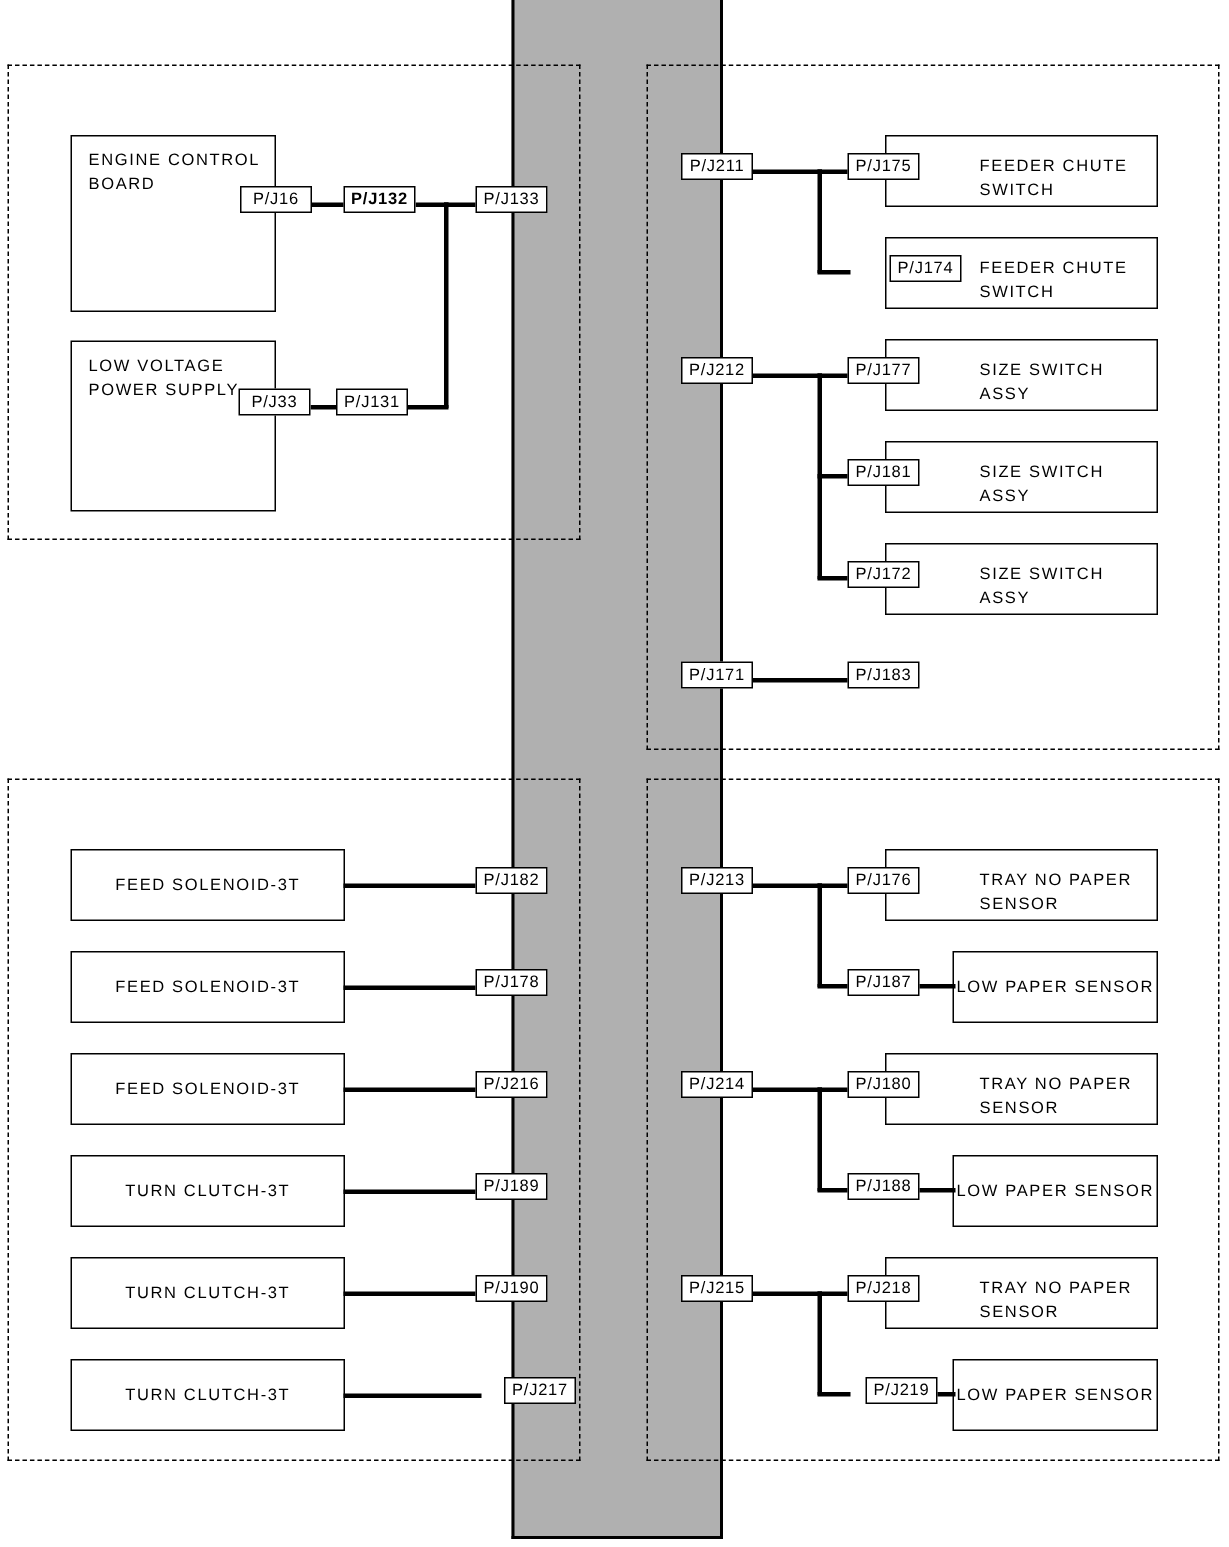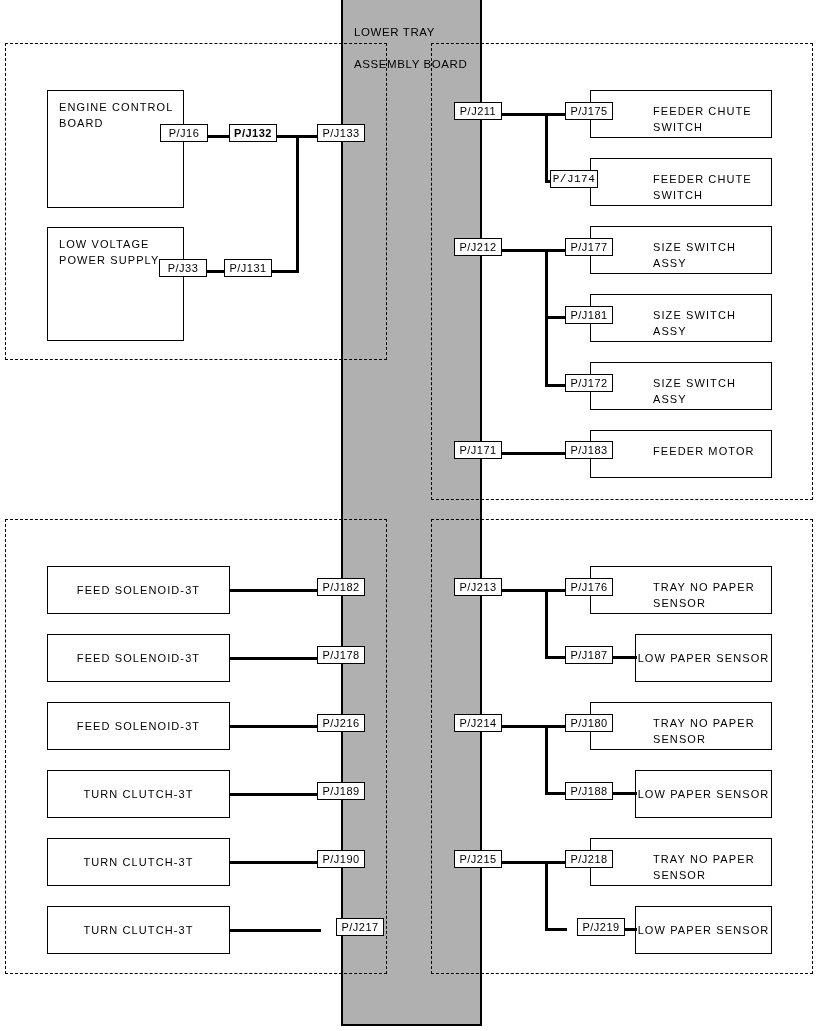--- a/index.html
+++ b/index.html
@@ -30,24 +30,20 @@
   .wire{position:absolute;background:#000;z-index:2;}
   .wire.h{height:3px;}
   .wire.v{width:3px;}
 </style>
 </head>
 <body>
 
 <div id="canvas">
 
   <div class="board-band" style="left:341px;top:0px;width:137px;height:1024px;"></div>
-  <div class="board-title" style="left:354px;top:8px;width:130px;">
-    <span>LOWER TRAY</span><br>
-    <span>ASSEMBLY BOARD</span>
-  </div>
 
   <div class="dashed" style="left:5px;top:43px;width:382px;height:317px;"></div>
   <div class="dashed" style="left:431px;top:43px;width:382px;height:457px;"></div>
   <div class="dashed" style="left:5px;top:519px;width:382px;height:455px;"></div>
   <div class="dashed" style="left:431px;top:519px;width:382px;height:455px;"></div>
 
   <div class="dev tl" style="left:47px;top:90px;width:137px;height:118px;">
     <div class="lbl">ENGINE CONTROL
 BOARD</div>
   </div>
@@ -74,44 +70,41 @@
   </div>
   <div class="dev lead" style="left:590px;top:158px;width:182px;height:48px;">
     <div class="lbl">FEEDER CHUTE SWITCH</div>
   </div>
   <div class="wire h" style="left:500px;top:113px;width:48px;"></div>
   <div class="wire v" style="left:545px;top:113px;height:69px;"></div>
   <div class="wire h" style="left:545px;top:113px;width:22px;"></div>
   <div class="wire h" style="left:545px;top:180px;width:22px;"></div>
   <div class="conn" style="left:454px;top:102px;">P/J211</div>
   <div class="conn" style="left:565px;top:102px;">P/J175</div>
-  <div class="conn" style="left:550px;top:170px;font-family:Liberation Mono, monospace;">P/J174</div>
+  <div class="conn" style="left:593px;top:170px;">P/J174</div>
 
   <div class="dev lead" style="left:590px;top:226px;width:182px;height:48px;">
     <div class="lbl">SIZE SWITCH ASSY</div>
   </div>
   <div class="dev lead" style="left:590px;top:294px;width:182px;height:48px;">
     <div class="lbl">SIZE SWITCH ASSY</div>
   </div>
   <div class="dev lead" style="left:590px;top:362px;width:182px;height:48px;">
     <div class="lbl">SIZE SWITCH ASSY</div>
   </div>
   <div class="wire h" style="left:500px;top:249px;width:48px;"></div>
   <div class="wire v" style="left:545px;top:249px;height:137px;"></div>
   <div class="wire h" style="left:545px;top:249px;width:22px;"></div>
   <div class="wire h" style="left:545px;top:316px;width:22px;"></div>
   <div class="wire h" style="left:545px;top:384px;width:22px;"></div>
   <div class="conn" style="left:454px;top:238px;">P/J212</div>
   <div class="conn" style="left:565px;top:238px;">P/J177</div>
   <div class="conn" style="left:565px;top:306px;">P/J181</div>
   <div class="conn" style="left:565px;top:374px;">P/J172</div>
 
-  <div class="dev lead" style="left:590px;top:430px;width:182px;height:48px;">
-    <div class="lbl">FEEDER MOTOR</div>
-  </div>
   <div class="wire h" style="left:500px;top:452px;width:68px;"></div>
   <div class="conn" style="left:454px;top:441px;">P/J171</div>
   <div class="conn" style="left:565px;top:441px;">P/J183</div>
 
   <div class="dev ctr" style="left:47px;top:566px;width:183px;height:48px;">
     <div class="lbl">FEED SOLENOID-3T</div>
   </div>
   <div class="wire h" style="left:229px;top:589px;width:92px;"></div>
   <div class="conn" style="left:317px;top:578px;">P/J182</div>
 

